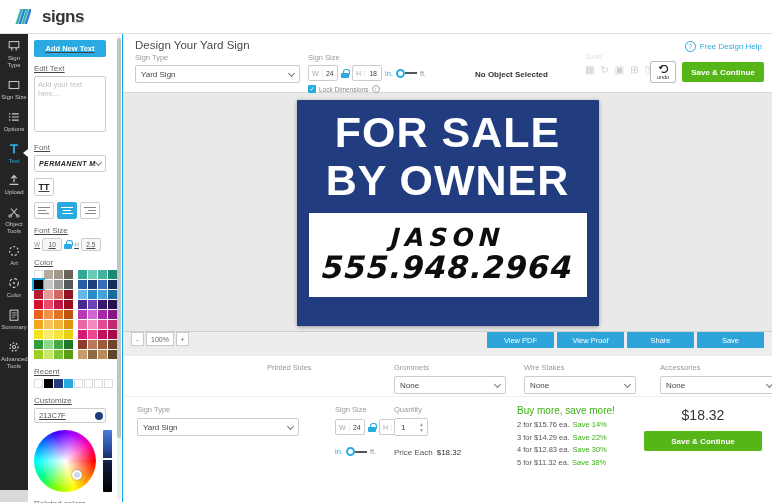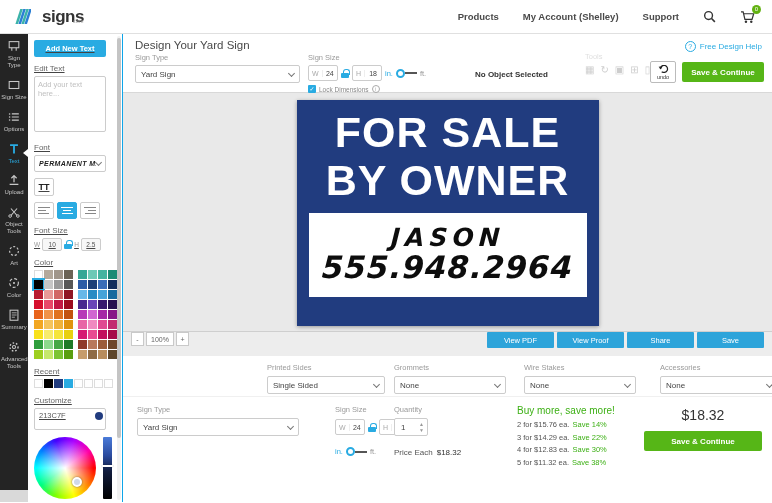--- a/index.html
+++ b/index.html
@@ -51,21 +51,21 @@
   .size-input { width:20px; height:13px; border:1px solid #ccc; border-radius:2px; text-align:center; font-size:6.5px; color:#555; background:#f7f7f7; display:flex; align-items:center; justify-content:center; }
   .lock { position:relative; width:8px; height:9px; color:#29abe2; flex:none; }
   .lock.gray { color:#c9c9c9; }
   .lock:before { content:""; position:absolute; top:0; left:1.5px; width:5px; height:5px; border:1.2px solid currentColor; border-bottom:none; border-radius:3px 3px 0 0; }
   .lock:after { content:""; position:absolute; bottom:0; left:0; width:8px; height:5px; background:currentColor; border-radius:1px; }
   .swatches { width:85px; font-size:0; margin-top:1px; }
   .sw { display:inline-block; width:9px; height:9px; margin:0 1px 1px 0; cursor:pointer; vertical-align:top; }
   .sw.gap { margin-left:4px; }
   .sw.selected { outline:2px solid #29abe2; outline-offset:0; }
   .sw.bordered { border:1px solid #ddd; }
-  .hex-box { border:1px solid #ccc; border-radius:2px; height:22px; position:relative; font-size:7.5px; color:#555; line-height:13px; padding-left:4px; background:#fff; }
+  .hex-box { border:1px solid #ccc; border-radius:2px; height:15px; position:relative; font-size:7.5px; color:#555; line-height:13px; padding-left:4px; background:#fff; }
   .hex-dot { position:absolute; right:2px; top:3px; width:8px; height:8px; border-radius:50%; }
   .wheel-row { display:flex; margin:7px 0 2px; }
   .wheel { width:62px; height:62px; border-radius:50%; position:relative; flex:none;
     background: radial-gradient(circle, #ffffff 0%, rgba(255,255,255,0) 65%),
     conic-gradient(from 90deg, #ff0000,#ff8000,#ffff00,#80ff00,#00ff80,#00ffff,#0080ff,#4400ff,#aa00ff,#ff00aa,#ff0000); }
   .wheel-dot { position:absolute; left:38px; top:40px; width:10px; height:10px; border-radius:50%; background:#cfd8ea; border:2px solid #fff; box-shadow:0 0 2px rgba(0,0,0,.5); }
   .vslider { width:9px; height:62px; margin-left:7px; border-radius:1px; background:linear-gradient(#4a7bd9 0%, #2a4a9e 30%, #111c3d 55%, #000 100%); position:relative; flex:none; }
   .vslider-handle { position:absolute; left:-1px; right:-1px; top:45%; height:2px; background:#fff; box-shadow:0 0 1px rgba(0,0,0,.6); }
   
   .main { flex:1; position:relative; background:#fff; }
@@ -138,41 +138,20 @@
       <svg width="17" height="17" viewBox="0 0 17 17">
         <g transform="skewX(-18)" transform-origin="8 8">
           <rect x="4" y="1" width="2.6" height="15" fill="#3bb3a9"></rect>
           <rect x="7" y="1" width="2.6" height="15" fill="#2b7fd4"></rect>
           <rect x="10" y="1" width="2.6" height="15" fill="#3bb3a9"></rect>
           <rect x="13" y="1" width="2.6" height="15" fill="#2b7fd4"></rect>
         </g>
       </svg>
       <span class="logo-word"><span>signs</span><span class="logo-tld">com</span></span>
     </div>
-    <div class="nav">
-      <span id="nav-items" style="display:flex;gap:24px;">
-          <span class="nav-item">Products</span>
-          <span class="nav-item">My Account (Shelley)</span>
-          <span class="nav-item">Support</span>
-        </span>
-      <span class="icon-btn">
-        <svg width="13" height="13" viewBox="0 0 14 14">
-            <circle cx="6" cy="6" r="4.2" fill="none" stroke="#333" stroke-width="1.5"></circle>
-            <line x1="9.2" y1="9.2" x2="12.8" y2="12.8" stroke="#333" stroke-width="1.7"></line>
-          </svg>
-      </span>
-      <span class="icon-btn">
-        <svg width="16" height="14" viewBox="0 0 17 15">
-          <path d="M1 2 h2.3 l1.9 8 h7.6 l1.8 -6 H4.2" fill="none" stroke="#333" stroke-width="1.3"></path>
-          <circle cx="6.3" cy="12.5" r="1.3" fill="#333"></circle>
-            <circle cx="12" cy="12.5" r="1.3" fill="#333"></circle>
-        </svg>
-        <span class="cart-badge">0</span>
-      </span>
-    </div>
   </div>
 
   <div class="app">
 
     <div class="sidebar" id="sidebar">
         <div class="side-item"><svg width="14" height="14" viewBox="0 0 16 16">
             <rect x="2.5" y="3" width="11" height="7" fill="none" stroke="currentColor" stroke-width="1.2"></rect>
             <path d="M5.5 10 V13.5 M10.5 10 V13.5" stroke="currentColor" stroke-width="1.2"></path>
           </svg><span>Sign Type</span></div>
         <div class="side-item"><svg width="14" height="14" viewBox="0 0 16 16">
@@ -358,24 +337,20 @@
             <span class="blue-btn">View PDF</span>
             <span class="blue-btn">View Proof</span>
             <span class="blue-btn">Share</span>
             <span class="blue-btn">Save</span>
           </span>
       </div>
 
       <div class="options-row" id="options-row">
           <div class="opt-grp" style="left: 144px;">
             <div class="glbl">Printed Sides</div>
-            <div class="sel" style="width: 118px; margin-top: 4px;">
-              <span>Single Sided</span>
-              <span class="chev"></span>
-            </div>
           </div>
           <div class="opt-grp" style="left: 271px;">
             <div class="glbl">Grommets</div>
             <div class="sel" style="width: 112px; margin-top: 4px;">
               <span>None</span>
               <span class="chev"></span>
             </div>
           </div>
           <div class="opt-grp" style="left: 401px;">
             <div class="glbl">Wire Stakes</div>

